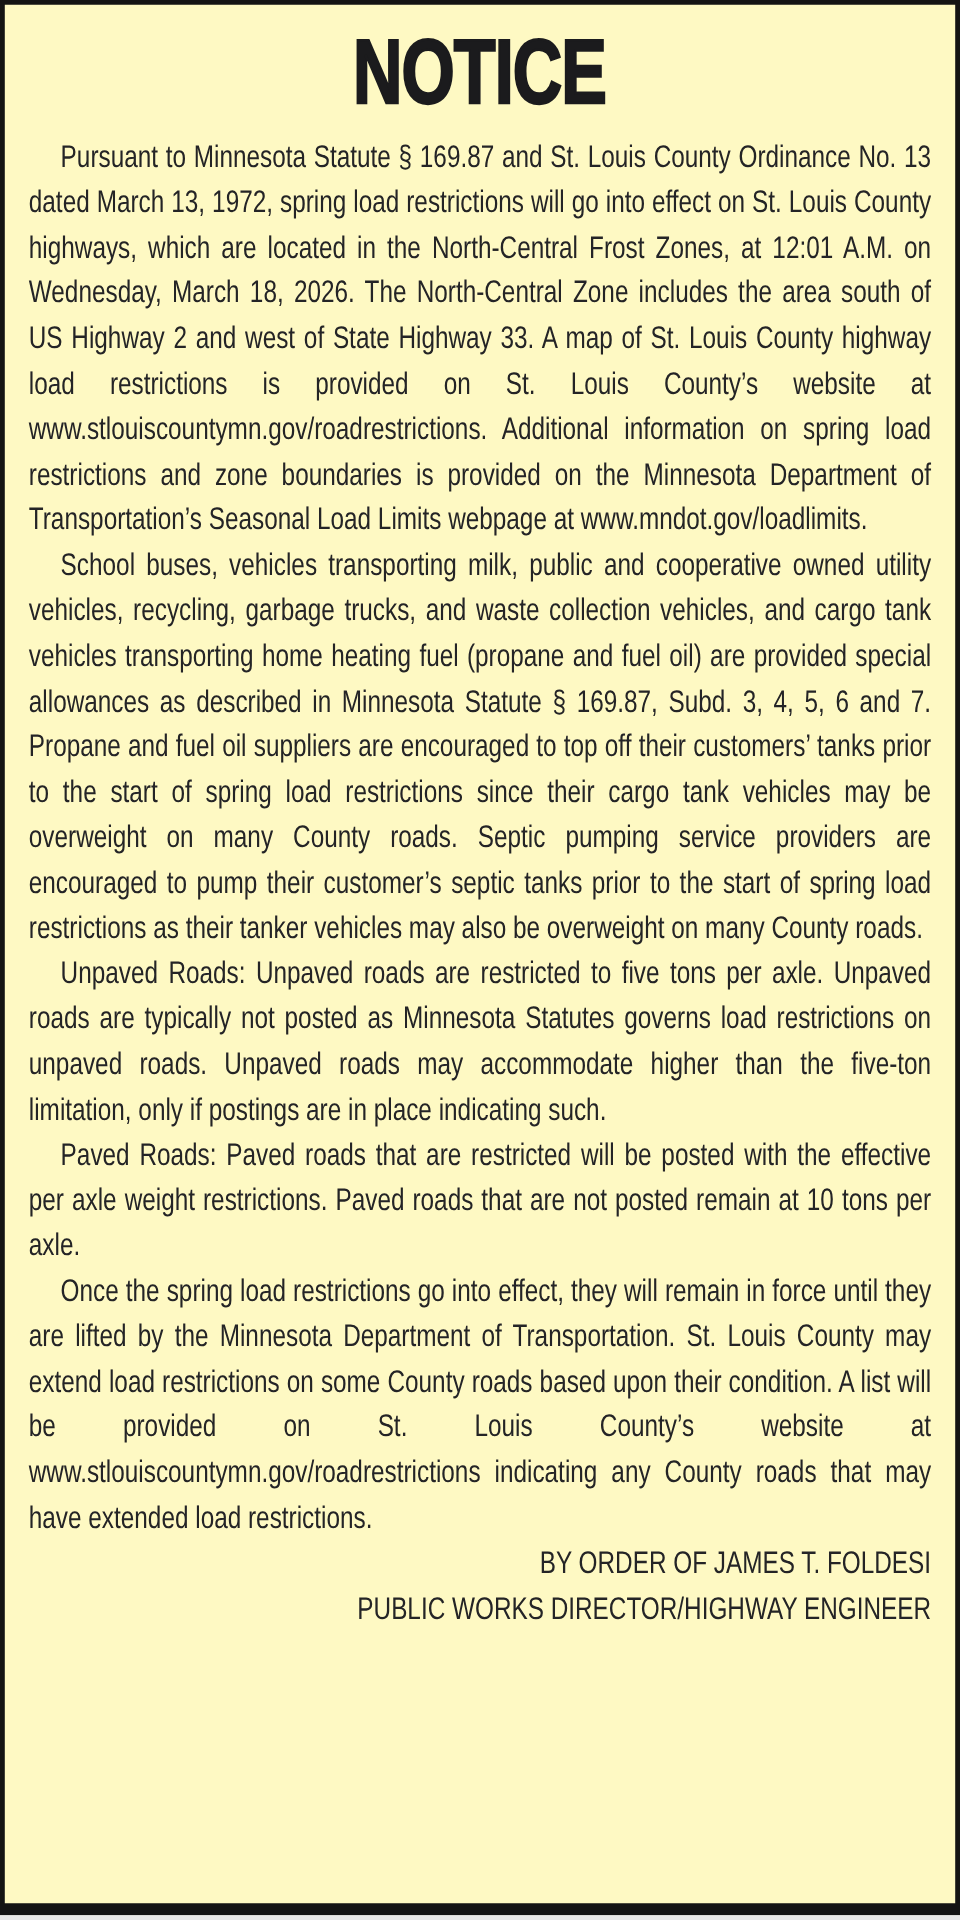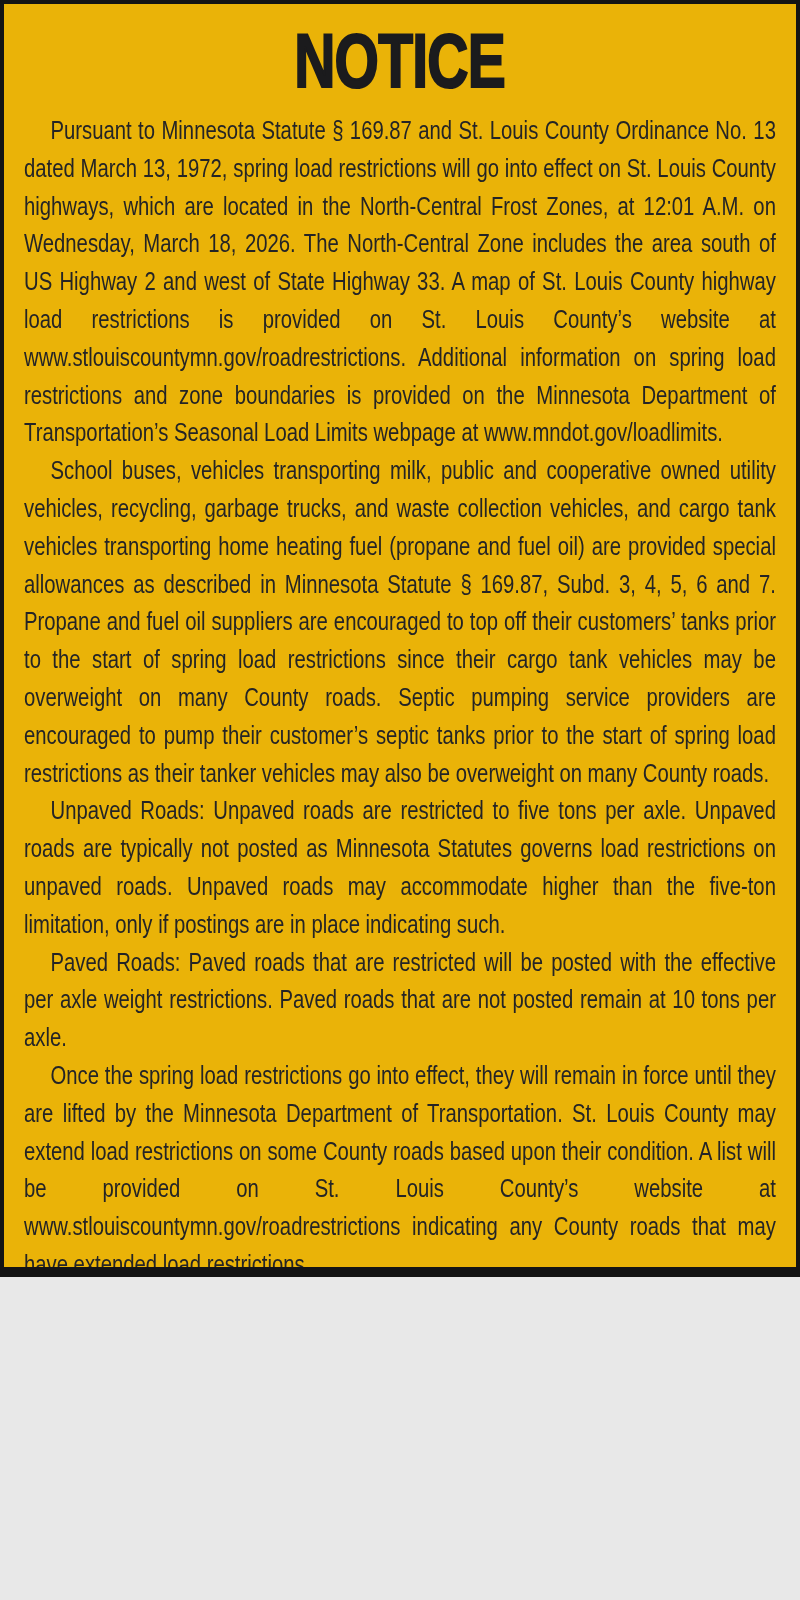--- a/index.html
+++ b/index.html
@@ -4,23 +4,23 @@
 <style>
   html, body {
     margin: 0;
     padding: 0;
     background: #e8e8e8;
     font-family: "Liberation Sans", sans-serif;
   }
   .sheet {
     position: relative;
     width: 800px;
-    height: 1277px;
+    height: 1596px;
     box-sizing: border-box;
-    background: #eab308;
+    background: #fef9c3;
     border-style: solid;
     border-color: #141414;
     border-width: 4px 4px 10px 4px;
     padding: 10px 20px 0 20px;
     overflow: hidden;
     color: #232325;
   }
   
   .masthead { text-align: center; }
   .headline-row { text-align: center; white-space: nowrap; }

